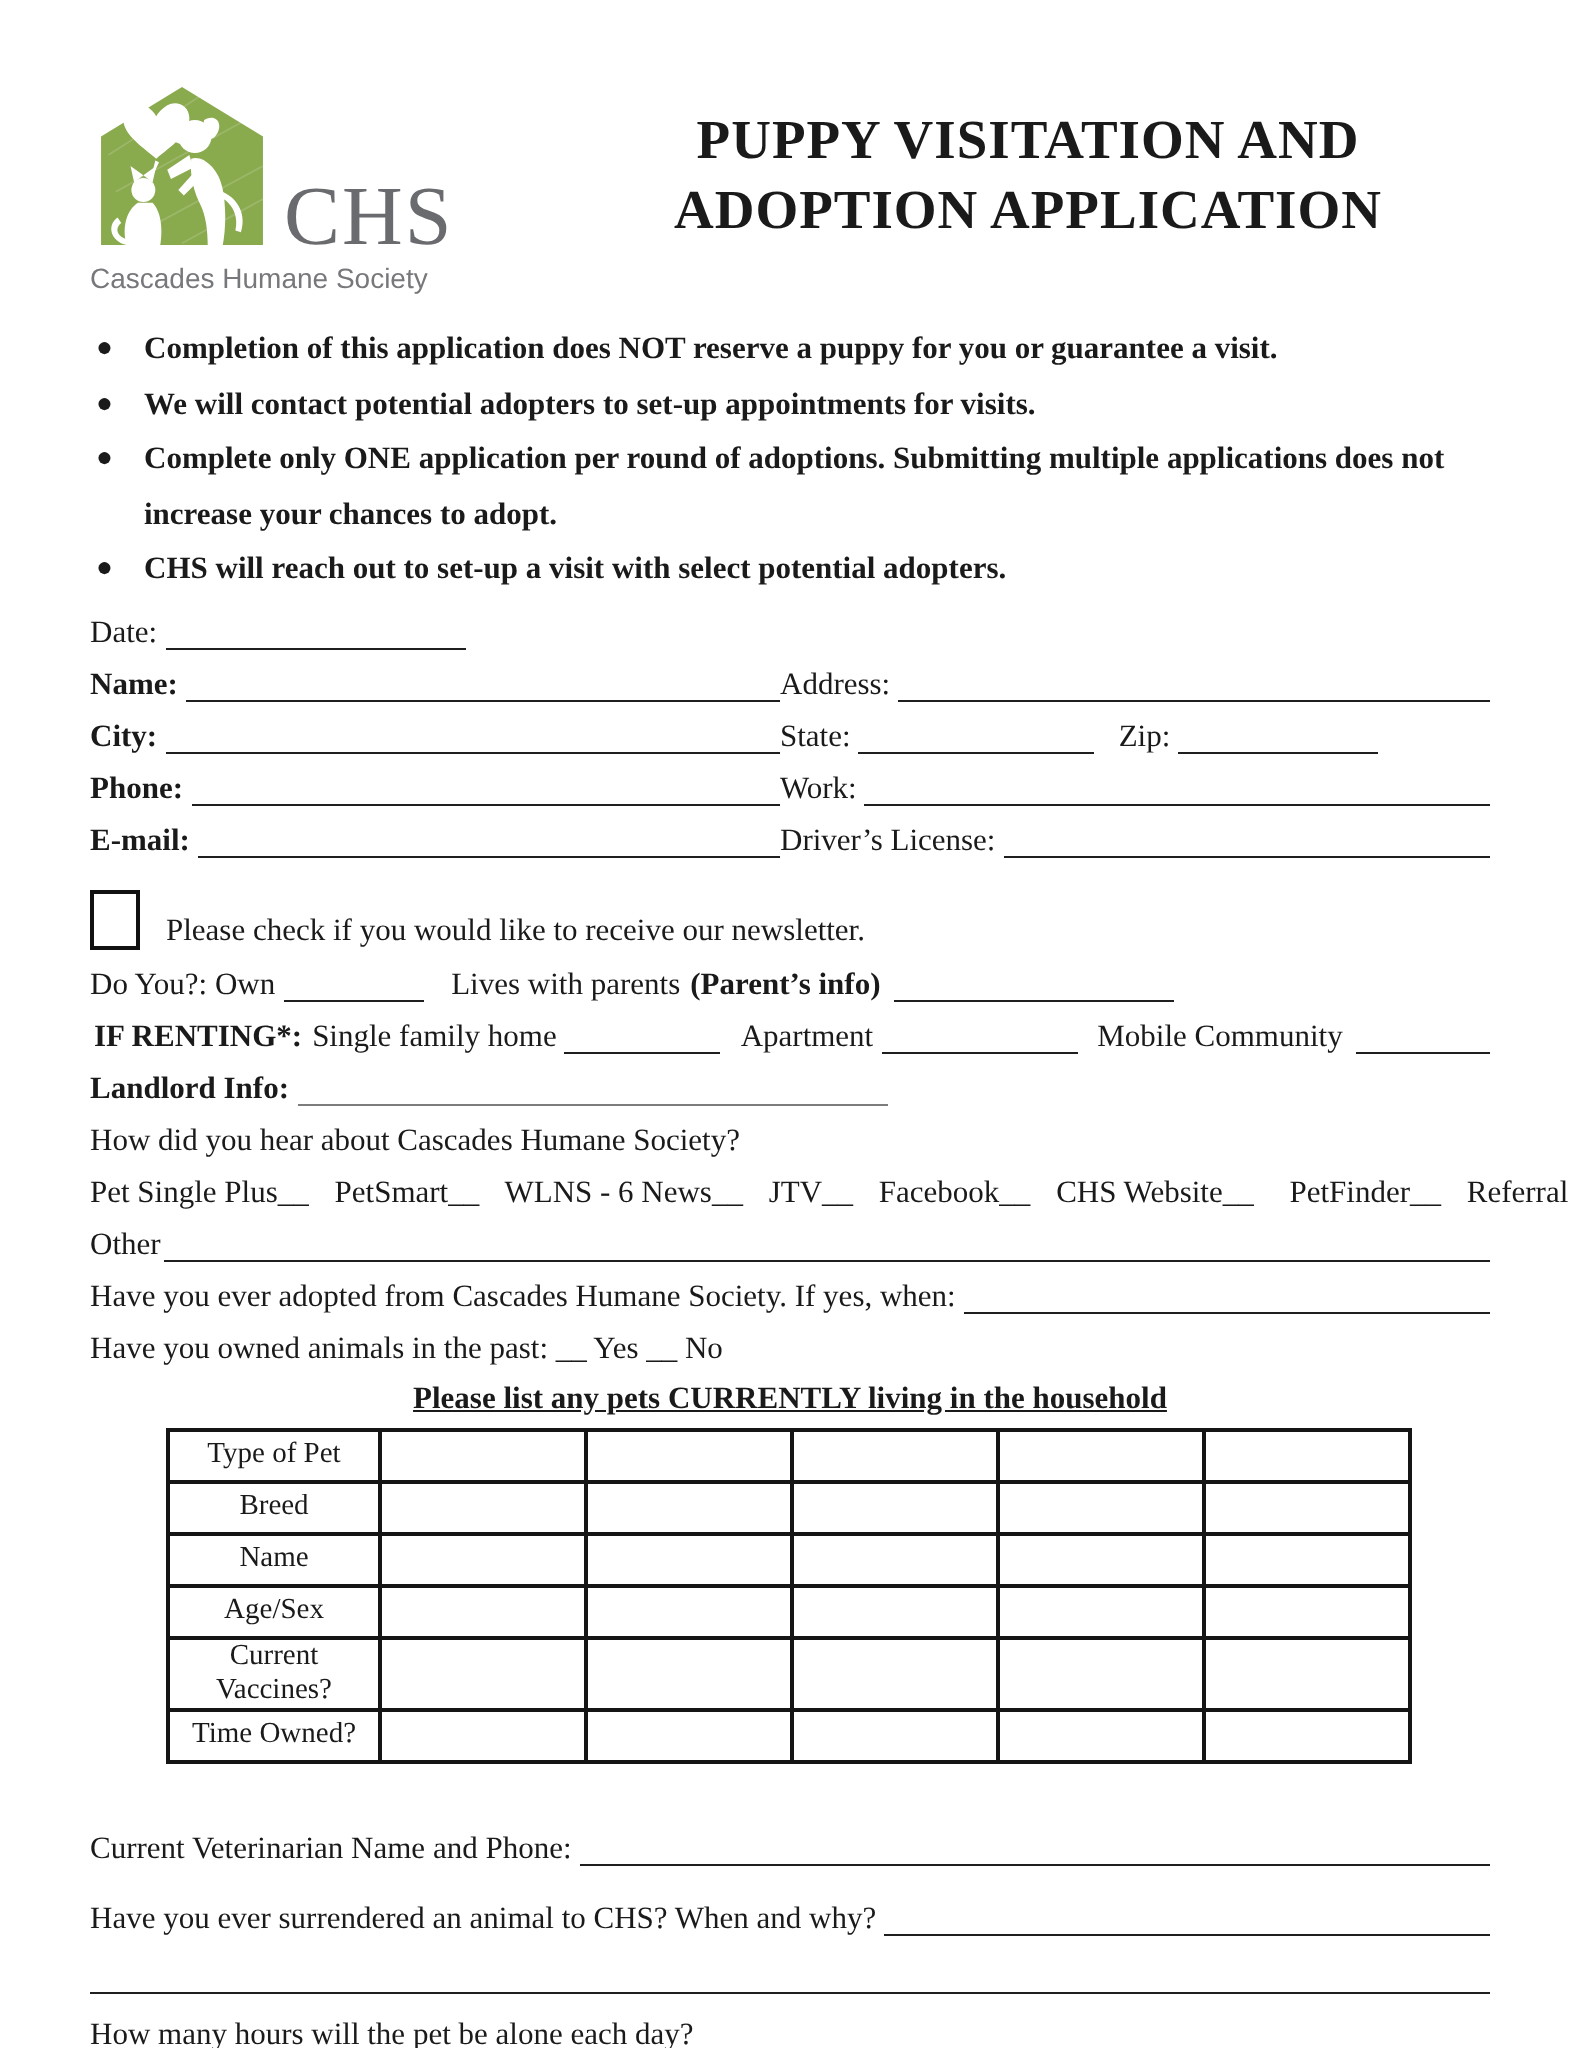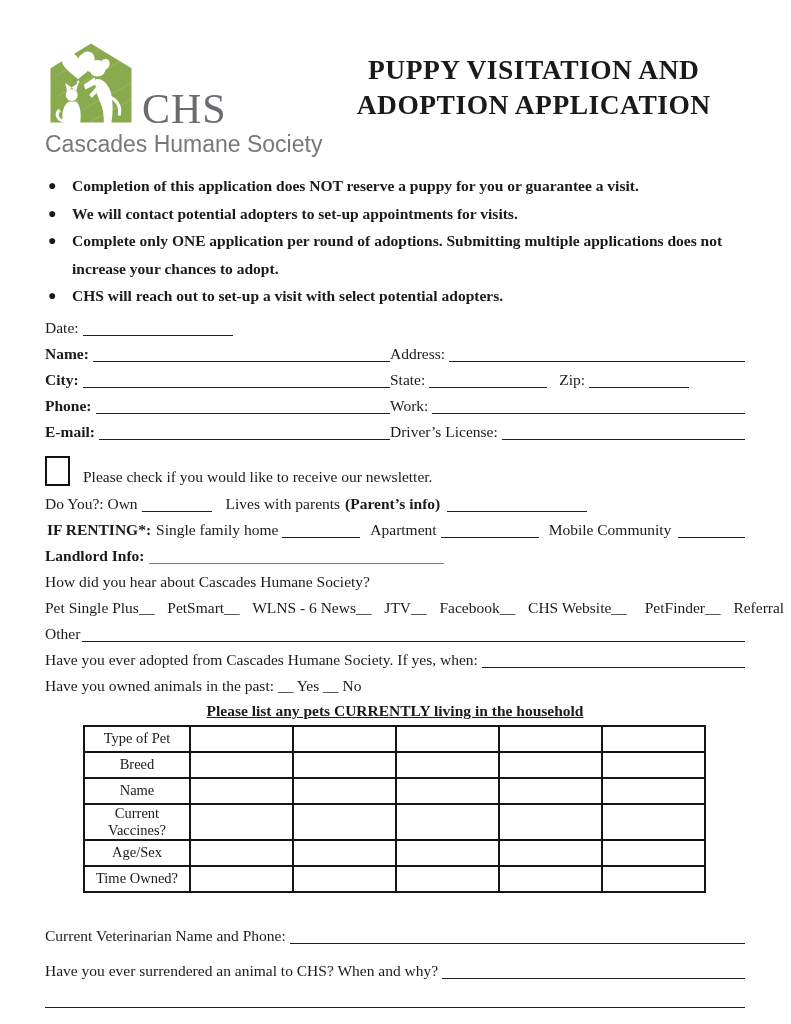--- a/index.html
+++ b/index.html
@@ -13,21 +13,21 @@
   
   .header { display:flex; align-items:flex-start; }
   .logo-block { flex:0 0 238px; }
   .logo-top { display:flex; align-items:flex-end; }
   .logo-svg { width:92px; height:86px; display:block; }
   .logo-acronym {
     font-family:"Liberation Serif", serif; font-size:42px; line-height:0.82;
     color:#6a6b6e; margin-left:5px; letter-spacing:1px;
   }
   .logo-org {
-    font-family:"Liberation Sans", sans-serif; font-size:23px; color:#77787b;
+    font-family:"Liberation Sans", sans-serif; font-size:14px; color:#77787b;
     margin-top:5px; white-space:nowrap;
   }
   .form-title {
     flex:1; text-align:center; font-weight:bold; font-size:27.5px;
     line-height:35px; padding-top:12px; letter-spacing:0.5px;
   }
 
   
   .bullets { list-style:none; margin:14px 0 0; padding:0; font-weight:bold; }
   .bullets li { display:flex; line-height:27.5px; padding-left:3px; }
@@ -268,29 +268,29 @@
       </tr>
       <tr>
         <td class="rowlbl">Name</td>
         <td class="cell"></td>
             <td class="cell"></td>
             <td class="cell"></td>
             <td class="cell"></td>
             <td class="cell"></td>
       </tr>
       <tr>
+        <td class="rowlbl">Age/Sex</td>
+        <td class="cell"></td>
+            <td class="cell"></td>
+            <td class="cell"></td>
+            <td class="cell"></td>
+            <td class="cell"></td>
+      </tr>
+      <tr>
         <td class="rowlbl">Current Vaccines?</td>
-        <td class="cell"></td>
-            <td class="cell"></td>
-            <td class="cell"></td>
-            <td class="cell"></td>
-            <td class="cell"></td>
-      </tr>
-      <tr>
-        <td class="rowlbl">Age/Sex</td>
         <td class="cell"></td>
             <td class="cell"></td>
             <td class="cell"></td>
             <td class="cell"></td>
             <td class="cell"></td>
       </tr>
       <tr>
         <td class="rowlbl">Time Owned?</td>
         <td class="cell"></td>
             <td class="cell"></td>

